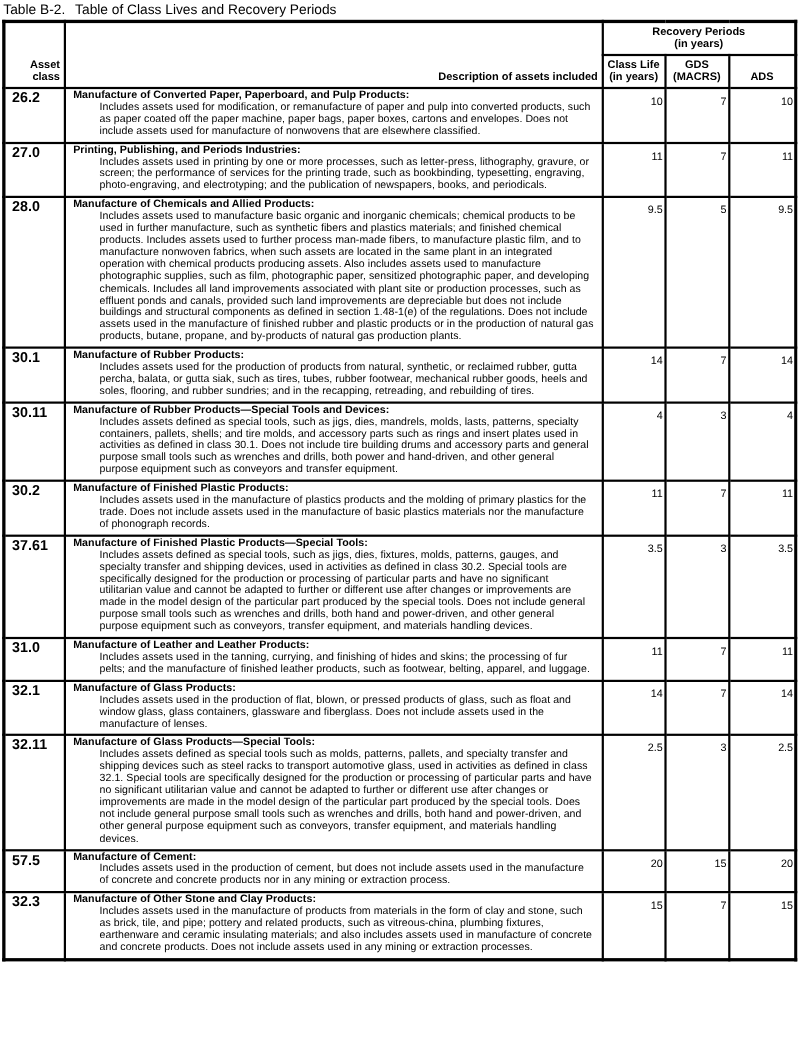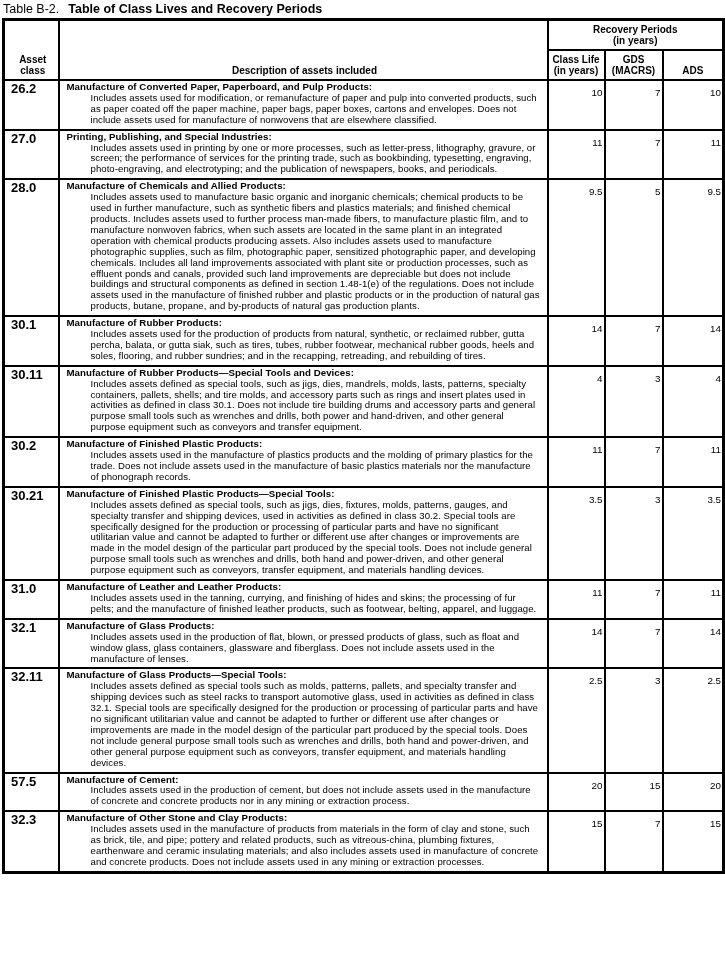--- a/index.html
+++ b/index.html
@@ -21,21 +21,21 @@
     line-height: 14px;
     padding: 1px 0 2px 1px;
     white-space: nowrap;
   }
   .title-prefix {
     font-weight: normal;
     margin-right: 9px;
     margin-top: 16px;
   }
   .title-main {
-    font-weight: bold;
+    font-weight: normal;
     margin-top: 16px;
   }
   table.b2 {
     border-collapse: collapse;
     table-layout: fixed;
     width: 720px;
     border: 3px solid #000;
   }
   table.b2 th, table.b2 td {
     border: 2px solid #000;
@@ -49,21 +49,21 @@
   col.c-gds   { width: 58px; }
   col.c-ads   { width: 61px; }
 
   thead th {
     font-size: 10px;
     line-height: 11px;
     font-weight: bold;
     white-space: pre-line;
   }
   th.h-asset, th.h-desc {
-    text-align: center;
+    text-align: right;
     vertical-align: bottom;
     padding: 2px 3px 3px 6px;
   }
   th.h-rp {
     text-align: center;
     vertical-align: middle;
     padding: 3px 2px;
     height: 27px;
   }
   th.h-life, th.h-gds, th.h-ads {
@@ -140,21 +140,21 @@
       <span class="row-text">Includes assets used for modification, or remanufacture of paper and pulp into converted products, such as paper coated off the paper machine, paper bags, paper boxes, cartons and envelopes. Does not include assets used for manufacture of nonwovens that are elsewhere classified.</span>
     </td>
     <td class="cell-num">10</td>
     <td class="cell-num">7</td>
     <td class="cell-num">10</td>
   </tr>
 
   <tr>
     <td class="cell-asset">27.0</td>
     <td class="cell-desc">
-      <span class="row-heading">Printing, Publishing, and Special Industries:</span>
+      <span class="row-heading">Printing, Publishing, and Periods Industries:</span>
       <span class="row-text">Includes assets used in printing by one or more processes, such as letter-press, lithography, gravure, or screen; the performance of services for the printing trade, such as bookbinding, typesetting, engraving, photo-engraving, and electrotyping; and the publication of newspapers, books, and periodicals.</span>
     </td>
     <td class="cell-num">11</td>
     <td class="cell-num">7</td>
     <td class="cell-num">11</td>
   </tr>
 
   <tr>
     <td class="cell-asset">28.0</td>
     <td class="cell-desc">
@@ -193,21 +193,21 @@
     <td class="cell-desc">
       <span class="row-heading">Manufacture of Finished Plastic Products:</span>
       <span class="row-text">Includes assets used in the manufacture of plastics products and the molding of primary plastics for the trade. Does not include assets used in the manufacture of basic plastics materials nor the manufacture of phonograph records.</span>
     </td>
     <td class="cell-num">11</td>
     <td class="cell-num">7</td>
     <td class="cell-num">11</td>
   </tr>
 
   <tr>
-    <td class="cell-asset">30.21</td>
+    <td class="cell-asset">37.61</td>
     <td class="cell-desc">
       <span class="row-heading">Manufacture of Finished Plastic Products—Special Tools:</span>
       <span class="row-text">Includes assets defined as special tools, such as jigs, dies, fixtures, molds, patterns, gauges, and specialty transfer and shipping devices, used in activities as defined in class 30.2. Special tools are specifically designed for the production or processing of particular parts and have no significant utilitarian value and cannot be adapted to further or different use after changes or improvements are made in the model design of the particular part produced by the special tools. Does not include general purpose small tools such as wrenches and drills, both hand and power-driven, and other general purpose equipment such as conveyors, transfer equipment, and materials handling devices.</span>
     </td>
     <td class="cell-num">3.5</td>
     <td class="cell-num">3</td>
     <td class="cell-num">3.5</td>
   </tr>
 
   <tr>

